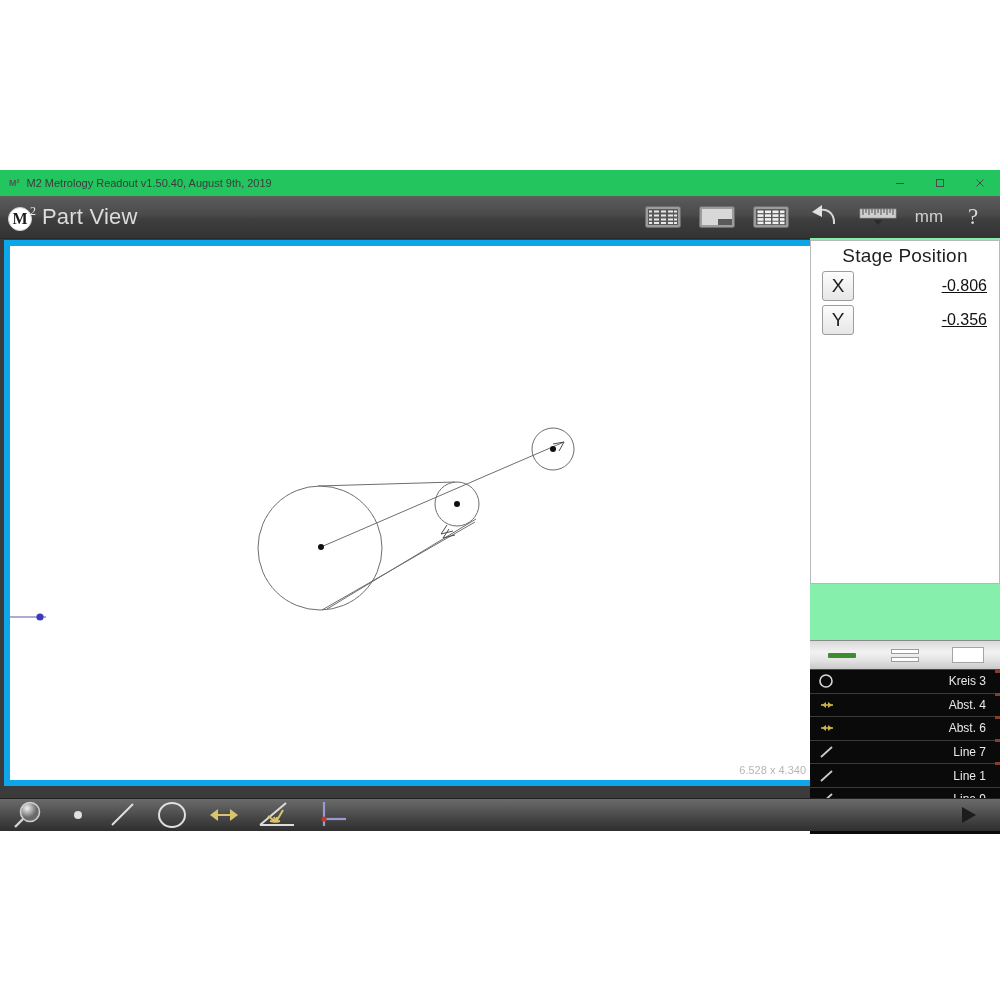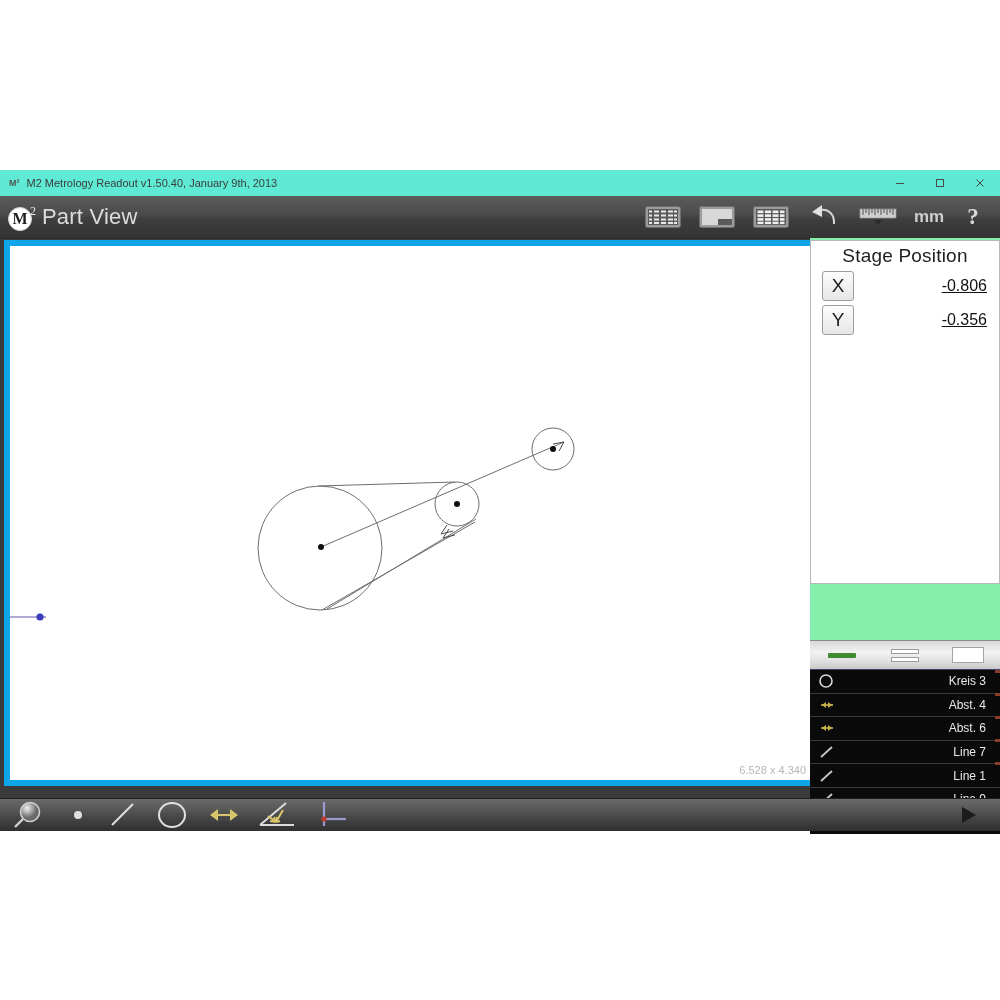--- a/index.html
+++ b/index.html
@@ -29,21 +29,21 @@
     background: #3b3b3b;
     box-shadow: 0 0 0 0 rgba(0,0,0,0);
   }
 
   
   .os-titlebar {
     position: absolute;
     left: 0; top: 0;
     width: 1000px;
     height: 26px;
-    background: #5eead4;
+    background: #22c55e;
     border-bottom: 1px solid #dcdcdc;
     display: flex;
     align-items: center;
   }
   .os-title-icon {
     margin-left: 9px;
     font-size: 9px;
     color: #555;
     font-weight: bold;
     letter-spacing: 0px;
@@ -125,21 +125,20 @@
     display: flex;
     align-items: center;
     gap: 0px;
   }
   .htool {
     width: 54px;
     height: 42px;
     display: flex;
     align-items: center;
     justify-content: center;
-    font-weight: bold;
   }
   .htool.unit {
     width: 46px;
     color: #cfcfcf;
     font-size: 17px;
   }
   .htool.help {
     width: 42px;
     color: #d8d8d8;
     font-size: 23px;
@@ -347,21 +346,21 @@
 </style>
 </head>
 <body>
 
 <div id="page">
 
   <div id="app-window">
 
     <div class="os-titlebar">
       <span class="os-title-icon">M²</span>
-      <span class="os-title-text">M2 Metrology Readout  v1.50.40, January 9th, 2013</span>
+      <span class="os-title-text">M2 Metrology Readout  v1.50.40, August 9th, 2019</span>
 
       <div class="os-window-controls">
         <div class="os-btn">
           <svg width="12" height="12" viewBox="0 0 12 12">
               <line x1="2" y1="6.5" x2="10" y2="6.5" stroke="#4b4b4b" stroke-width="1"></line>
             </svg>
         </div>
         <div class="os-btn">
           <svg width="12" height="12" viewBox="0 0 12 12">
               <rect x="2.5" y="2.5" width="7" height="7" fill="none" stroke="#4b4b4b" stroke-width="1"></rect>

